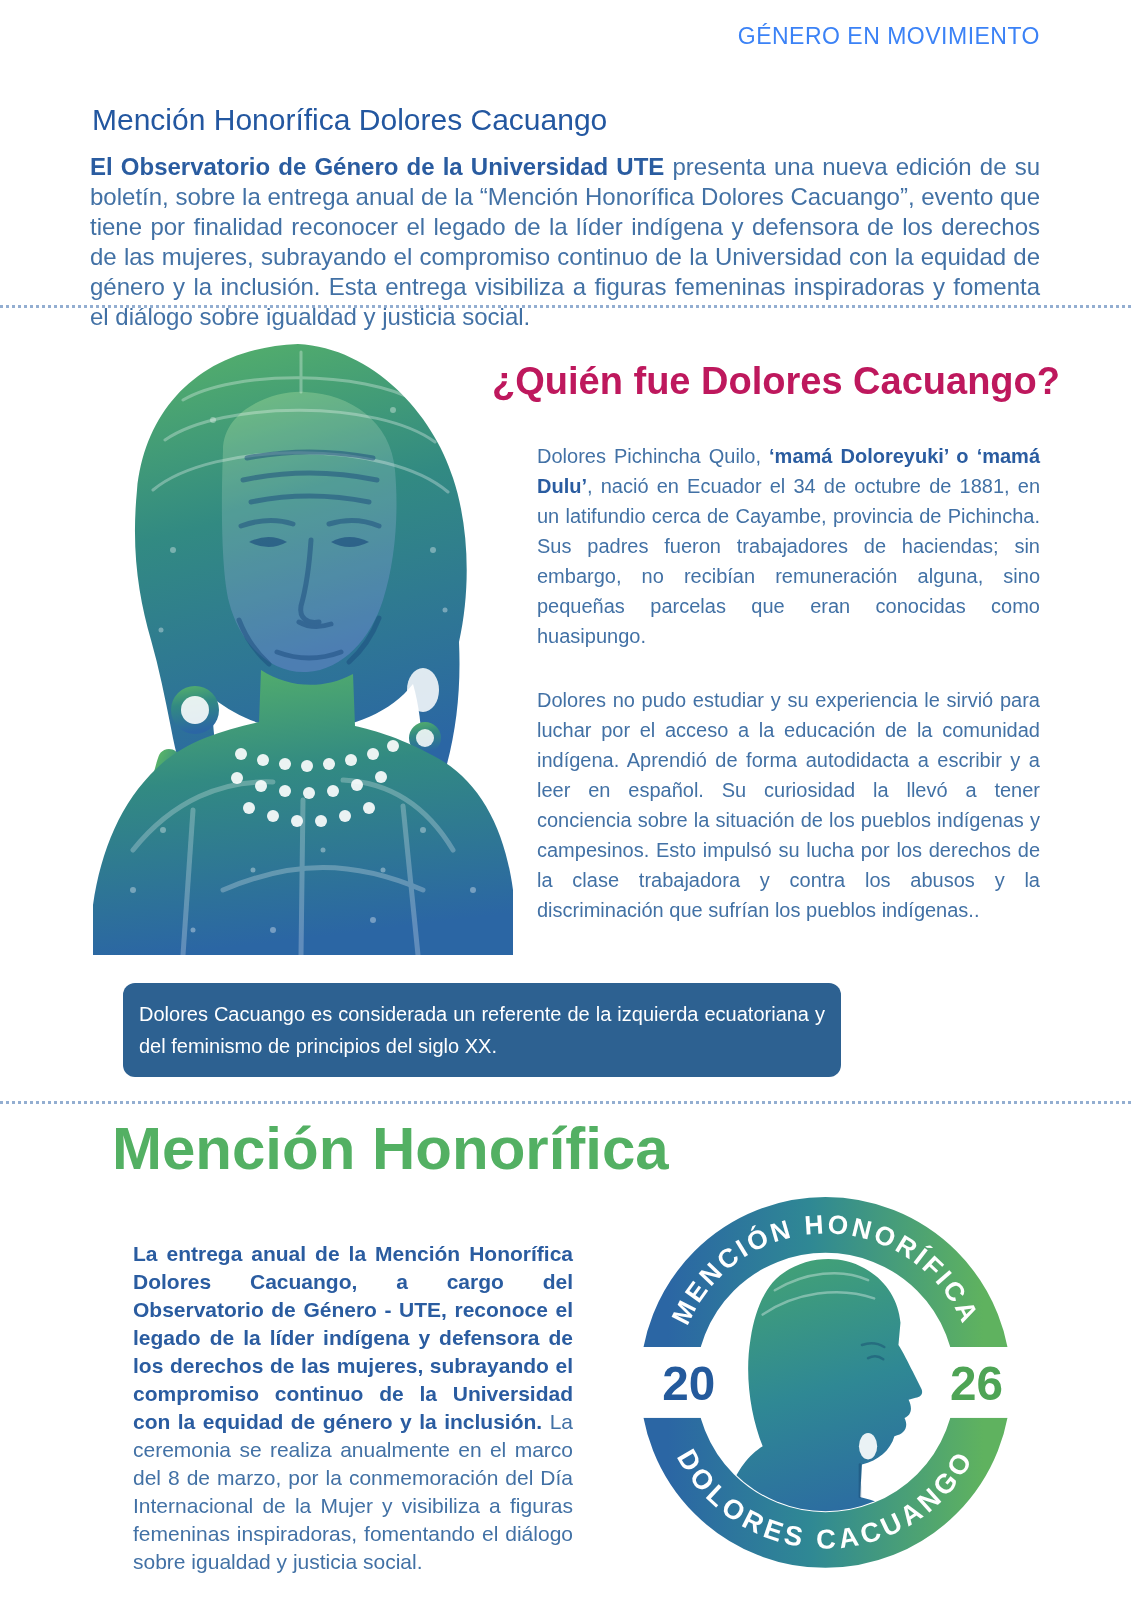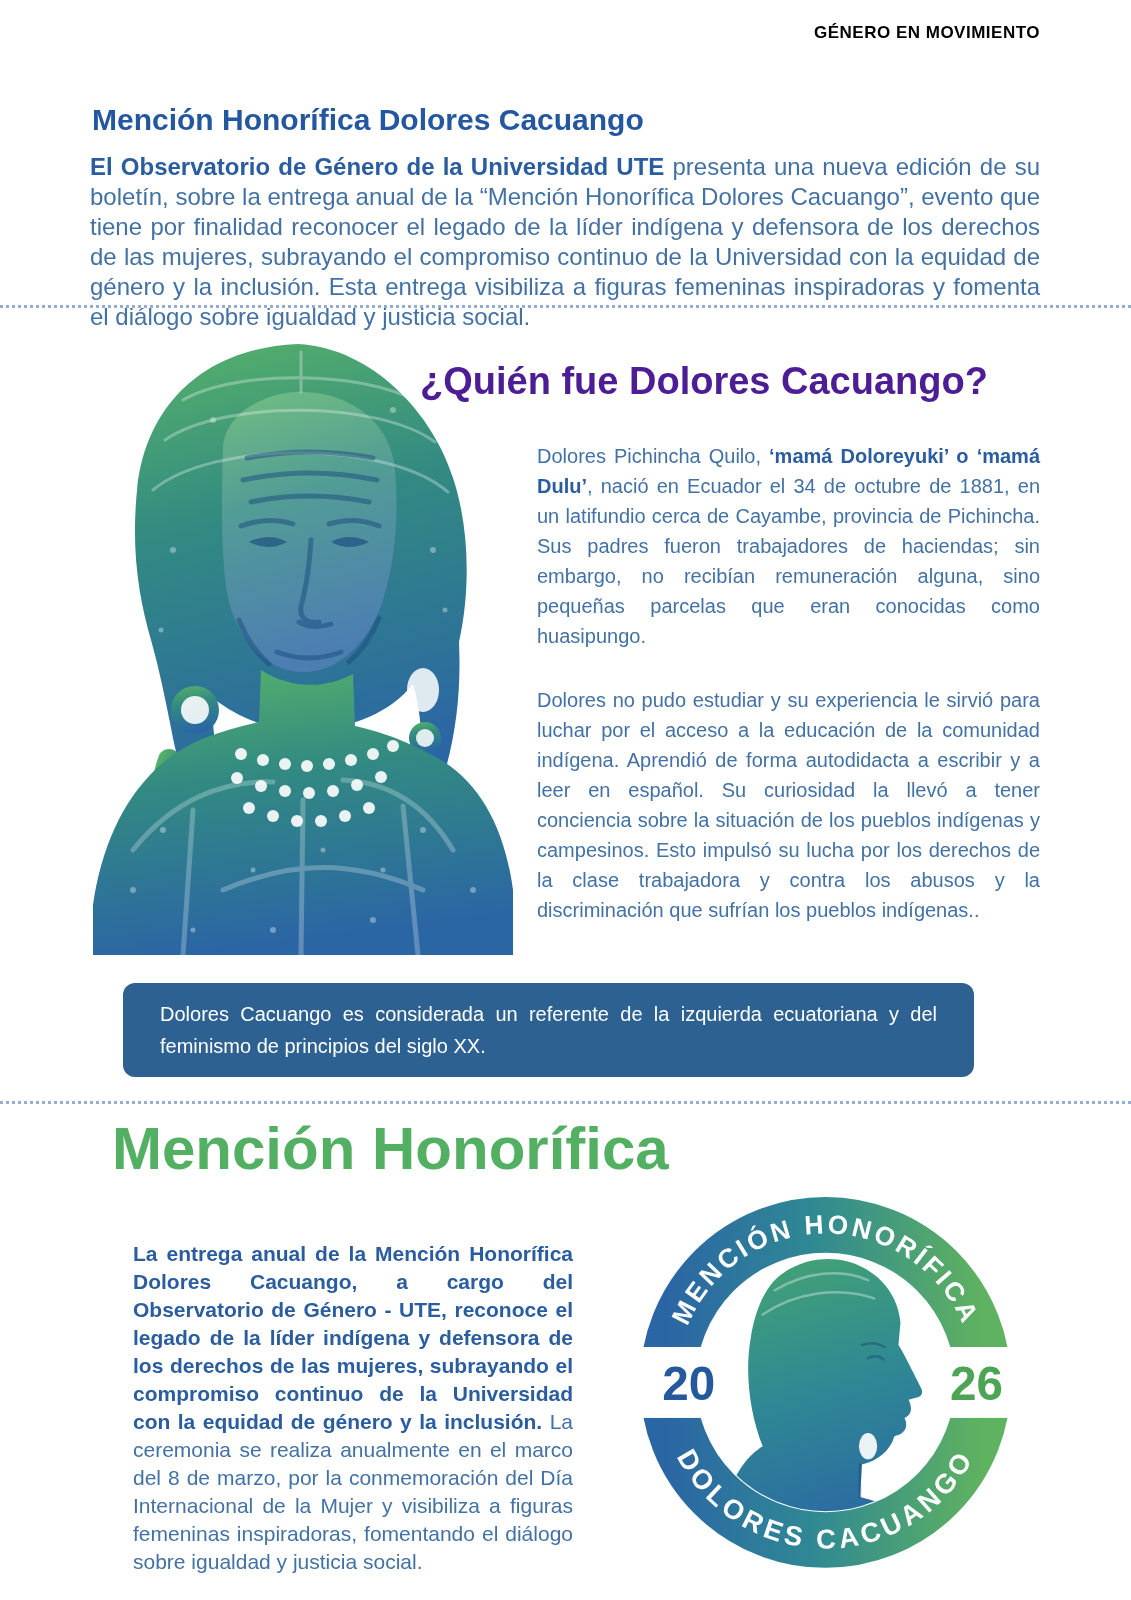--- a/index.html
+++ b/index.html
@@ -4,43 +4,43 @@
 <style>
   * { margin:0; padding:0; box-sizing:border-box; }
   html,body { width:1131px; height:1600px; background:#fff; overflow:hidden;
               font-family:"Liberation Sans", sans-serif; }
   .abs { position:absolute; }
   #page { position:relative; width:1131px; height:1600px; background:#fff; }
 
   
   .masthead { top:22px; right:91px; text-align:right; line-height:1.25; }
   .masthead .issue { font-size:20px; font-weight:bold; color:#2456a0; }
-  .masthead .program { font-size:17px; font-weight:bold; color:#000000; letter-spacing:.5px; }
-
-  
-  .h1 { top:103px; left:92px; font-size:30px; font-weight:bold; color:#2357a0; }
+  .masthead .program { font-size:23px; font-weight:normal; color:#3b82f6; letter-spacing:.5px; }
+
+  
+  .h1 { top:103px; left:92px; font-size:30px; font-weight:normal; color:#2357a0; }
   .intro-p { top:152px; left:90px; width:950px; font-size:24px; line-height:30px;
              color:#4271a5; text-align:justify; }
   .intro-p b { color:#2a5ca0; }
 
   .divider { left:0; width:1131px; height:0; border-top:3px dotted #93aed1; }
   .div1 { top:305px; } .div2 { top:1101px; }
 
   
   .portrait-svg { left:72px; top:330px; }
-  .who-h { left:420px; top:360px; width:640px; 
-           font-size:38px; font-weight:bold; color:#4c1d95; }
+  .who-h { left:420px; top:360px; width:640px; text-align:right;
+           font-size:38px; font-weight:bold; color:#be185d; }
   .who-col { left:537px; top:441px; width:503px; font-size:20px; line-height:30px;
              color:#4271a5; text-align:justify; }
   .who-col p + p { margin-top:34px; }
   .who-col b { color:#2a5ca0; }
 
   
-  .callout { left:123px; top:983px; width:851px; background:#2d6191; border-radius:12px;
-             padding:15px 37px; color:#ffffff; font-size:20px; line-height:32px;
+  .callout { left:123px; top:983px; width:718px; background:#2d6191; border-radius:12px;
+             padding:15px 16px; color:#ffffff; font-size:20px; line-height:32px;
              text-align:justify; }
 
   
   .mention-h { left:112px; top:1114px; font-size:60px; font-weight:bold; color:#53b063; }
   .mention-p { left:133px; top:1240px; width:440px; font-size:21px; line-height:28px;
                color:#4271a5; text-align:justify; }
   .mention-p b { color:#2a5ca0; }
   .badge-svg { left:633px; top:1193px; }
 
   svg text { font-family:"Liberation Sans", sans-serif; }

